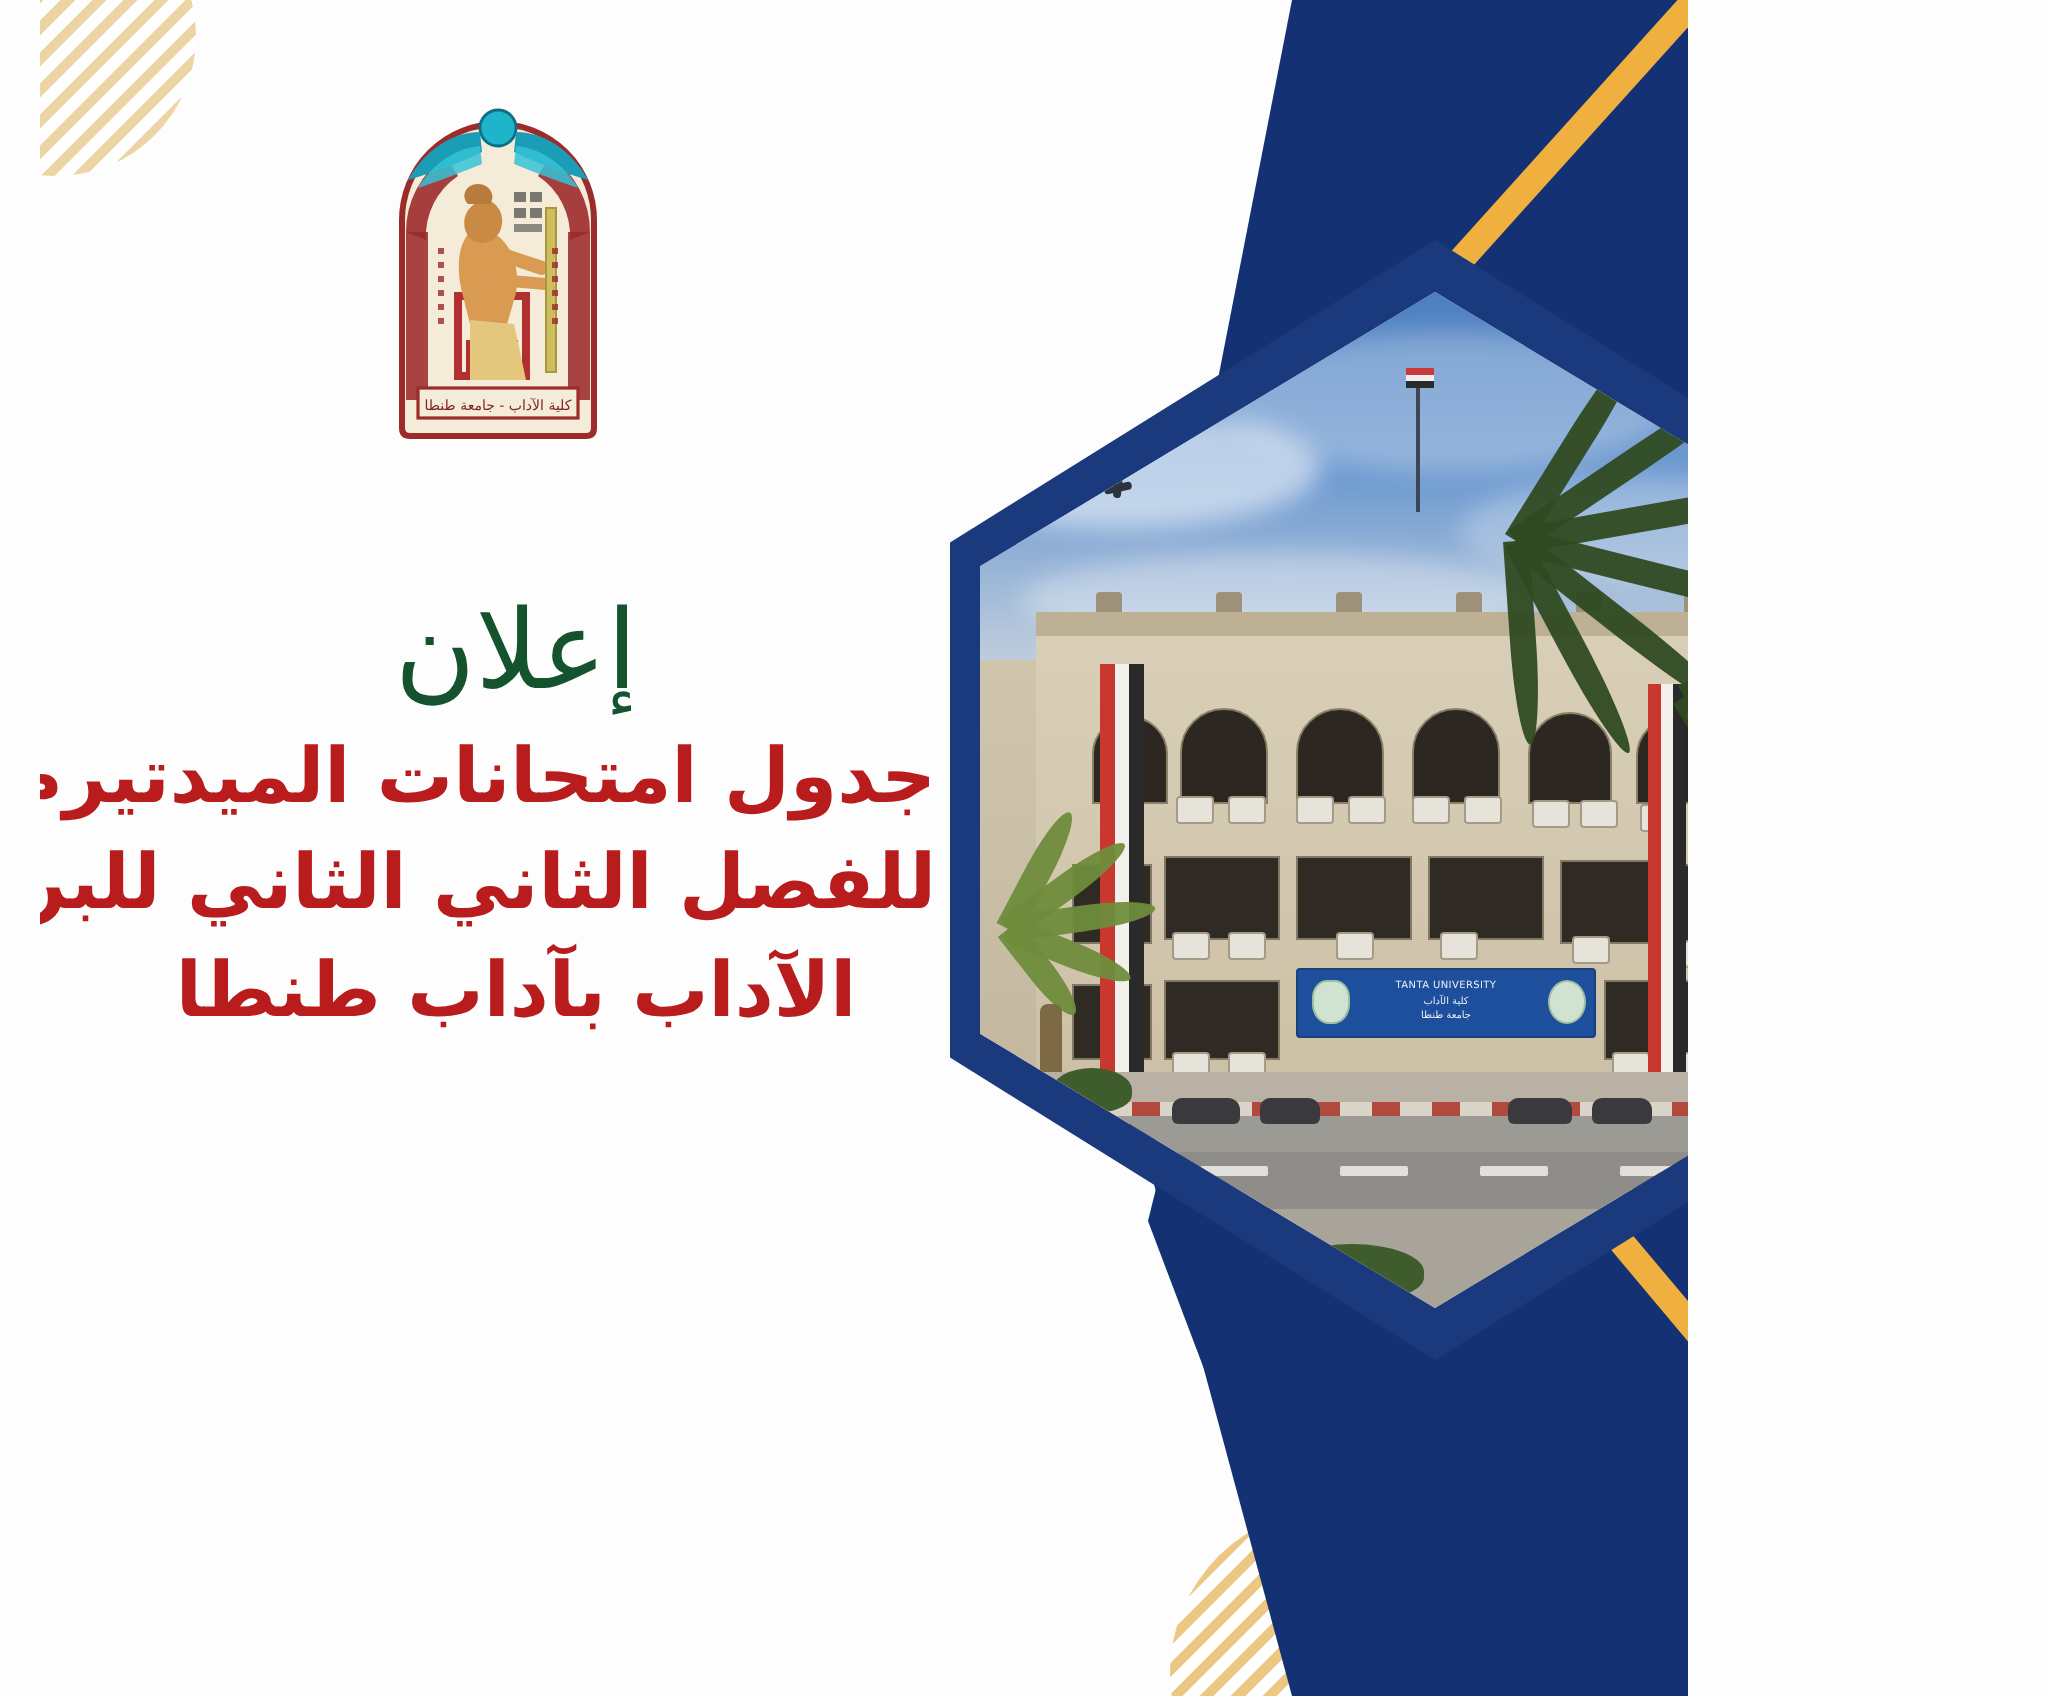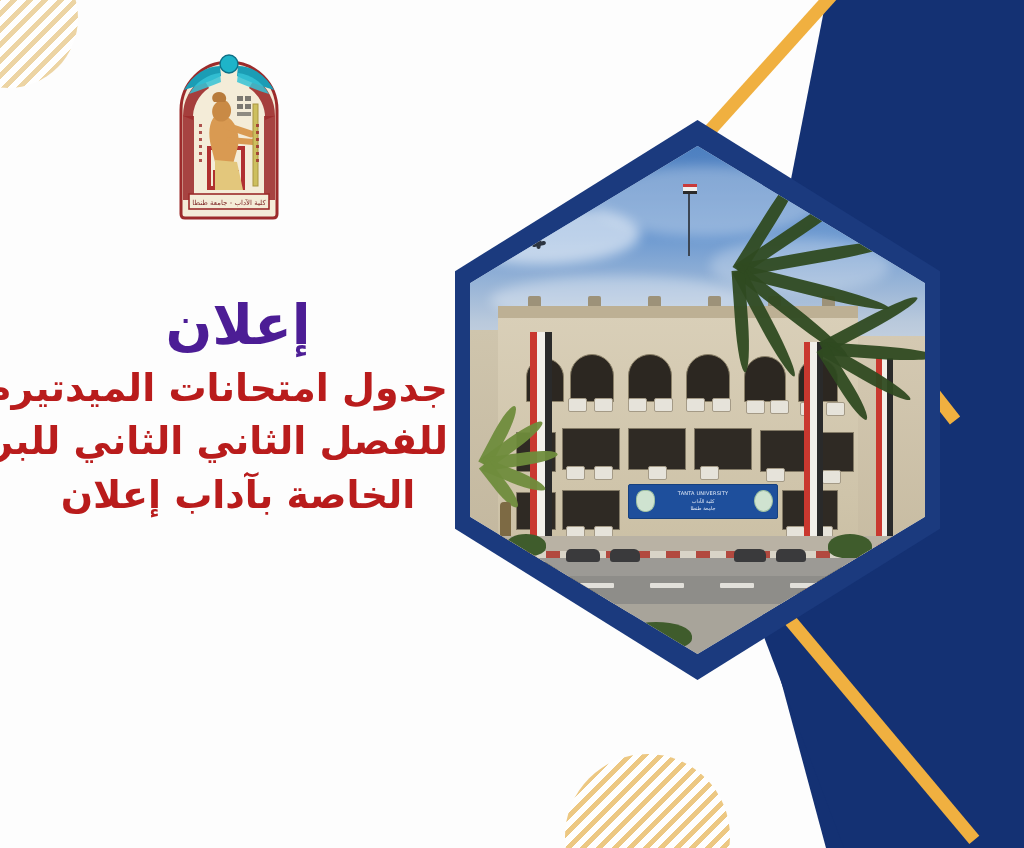--- a/index.html
+++ b/index.html
@@ -6,23 +6,24 @@
   html,body{margin:0;padding:0;}
   body{
     width:1024px;height:848px;
     background:#fdfdfd;
     font-family:"DejaVu Sans","Liberation Sans",sans-serif;
     overflow:hidden;
     position:relative;
   }
   #poster{
     position:absolute;inset:0;
-    width:1024px;height:848px;
+    width:824px;height:848px;
     background:#fdfdfd;
     overflow:hidden;
+    margin-left:20px;
   }
 
   
   .stripe-circle{
     position:absolute;
     border-radius:50%;
     background-image:repeating-linear-gradient(
        135deg,
        var(--gold) 0px, var(--gold) 5px,
        #ffffff 5px, #ffffff 11px);
@@ -163,21 +164,21 @@
   #logo-wrap{
     position:absolute;left:175px;top:42px;width:108px;height:180px;
   }
   #logo-svg{width:108px;height:180px;display:block;}
 
   #text-block{
     position:absolute;left:28px;top:295px;width:420px;
     text-align:center;direction:rtl;
   }
   #headline{
-    font-size:55px;font-weight:bold;color:#4c1d95;
+    font-size:55px;font-weight:normal;color:#14532d;
     line-height:1.1;margin:0 0 6px 0;
     letter-spacing:0;
   }
   .sub-line{
     font-size:38px;font-weight:bold;color:#b91c1c;
     line-height:1.42;margin:0;
     white-space:nowrap;
   }
 </style>
 </head>
@@ -383,16 +384,16 @@
 
       <rect x="14" y="152" width="80" height="15" fill="#f4ecd8" stroke="#9c2b2b" stroke-width="1.6"></rect>
       <text x="54" y="163" text-anchor="middle" font-size="7" fill="#7d2424" font-family="DejaVu Sans, sans-serif">كلية الآداب - جامعة طنطا</text>
     </svg>
   </div>
 
   <div id="text-block">
     <div id="headline">إعلان</div>
     <p class="sub-line">جدول امتحانات الميدتيرم</p>
     <p class="sub-line">للفصل الثاني الثاني للبرامج</p>
-    <p class="sub-line">الخاصة بآداب إعلان</p>
+    <p class="sub-line">الآداب بآداب طنطا</p>
   </div>
 
 </div>
 
 </body></html>

